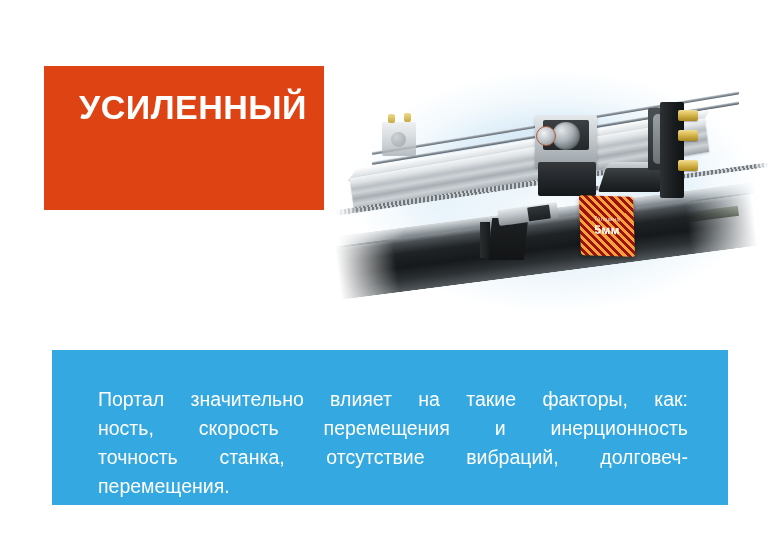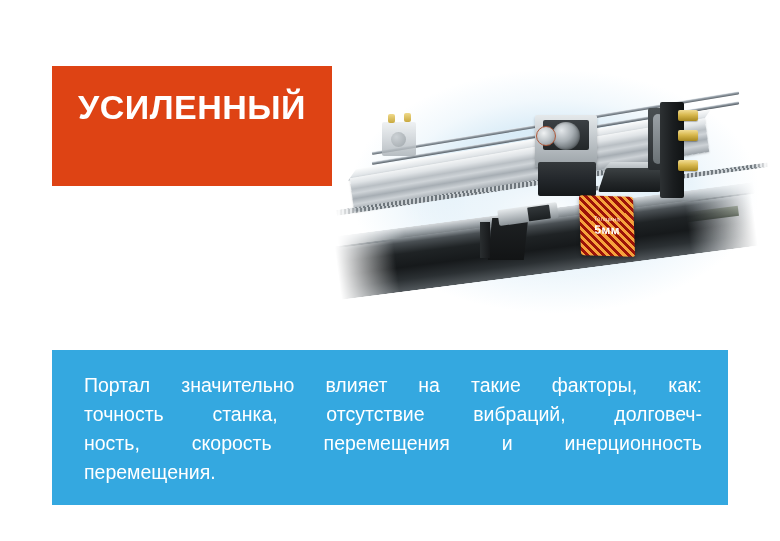--- a/index.html
+++ b/index.html
@@ -295,27 +295,27 @@
     font-size: 12px;
     font-weight: 700;
     line-height: 1;
     letter-spacing: .3px;
     font-family: "Liberation Sans", sans-serif;
   }
 
   
   .title-block {
     position: absolute;
-    left: 52px;
+    left: 44px;
     top: 66px;
     width: 280px;
-    height: 120px;
+    height: 144px;
     background: #de4314;
     box-sizing: border-box;
-    padding: 21px 0 0 26px;
+    padding: 21px 0 0 35px;
   }
   .title-line {
     color: #ffffff;
     font-family: "Liberation Sans", "DejaVu Sans", sans-serif;
     font-size: 34px;
     font-weight: 700;
     line-height: 41px;
     letter-spacing: 0.5px;
     white-space: nowrap;
   }
@@ -331,21 +331,21 @@
     box-sizing: border-box;
     padding: 21px 26px 0 32px;
   }
   .desc-text {
     color: #ffffff;
     font-family: "Liberation Sans", "DejaVu Sans", sans-serif;
     font-size: 19.5px;
     line-height: 29px;
     text-align: justify;
     text-justify: inter-word;
-    margin: 0;
+    margin: 14px;
   }
   .desc-text .ln {
     display: block;
     text-align: justify;
     text-align-last: justify;
     white-space: nowrap;
   }
   .desc-text .ln.last {
     text-align-last: left;
   }
@@ -410,19 +410,19 @@
     </div>
   </div>
 
   <div class="title-block">
     <div class="title-line">УСИЛЕННЫЙ</div>
   </div>
 
   <div class="desc-block">
     <p class="desc-text">
       <span class="ln">Портал значительно влияет на такие факторы, как:</span>
+      <span class="ln">ность, скорость перемещения и инерционность</span>
       <span class="ln">точность станка, отсутствие вибраций, долговеч-</span>
-      <span class="ln">ность, скорость перемещения и инерционность</span>
       <span class="ln last">перемещения.</span>
     </p>
   </div>
 
 </div>
 
 </body></html>

